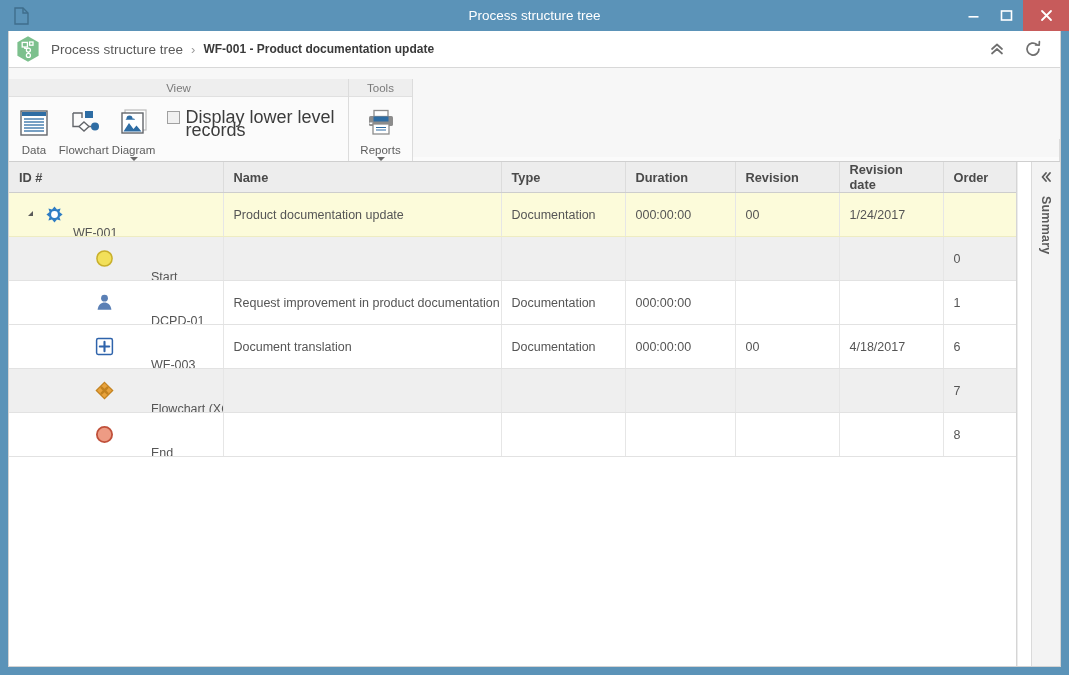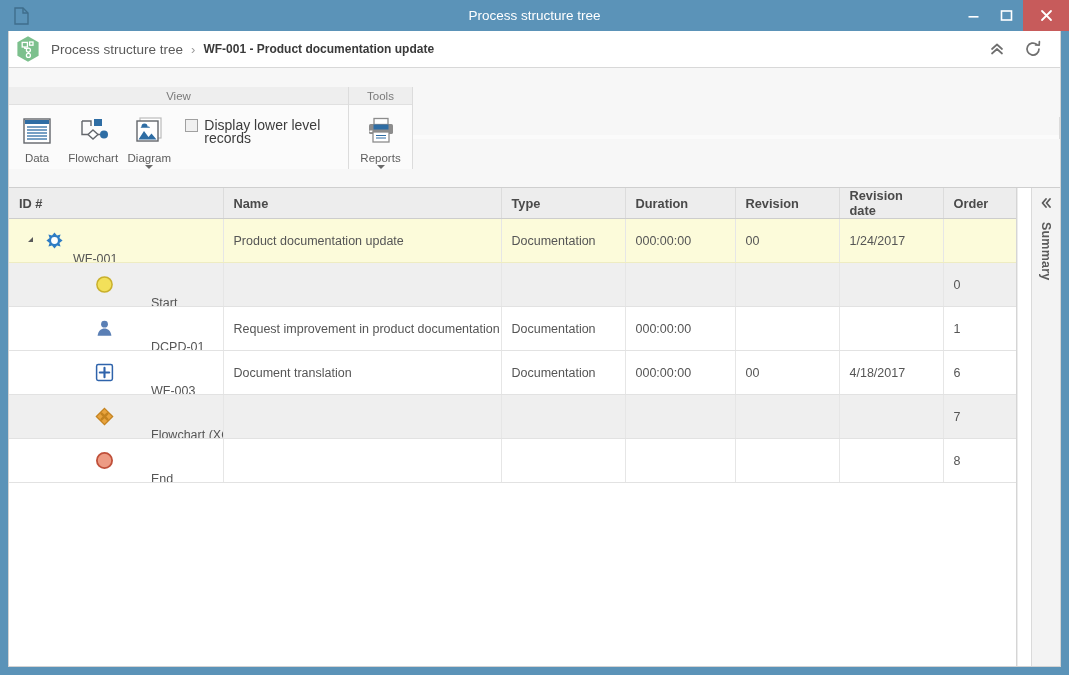--- a/index.html
+++ b/index.html
@@ -93,25 +93,25 @@
     position: absolute; right: 8px; top: 0;
     height: 36px;
     display: flex; align-items: center; gap: 14px;
     padding-right: 8px;
   }
   .hdr-icon { width: 22px; height: 22px; display:flex; align-items:center; justify-content:center; cursor: pointer;}
 
   
   #ribbon {
     position: relative;
-    height: 120px;
+    height: 94px;
     background: #f7f7f7;
     border-top: 1px solid #d8d8d8;
     display: flex;
-    align-items: center;
+    align-items: flex-end;
   }
   .ribbon-group {
     display: flex; flex-direction: column;
     border-right: 1px solid #dcdcdc;
   }
   .ribbon-group.view { width: 340px; }
   .ribbon-group.tools { width: 64px; }
   .ribbon-group-body {
     flex: 1;
     display: flex;
@@ -155,21 +155,21 @@
     cursor: pointer;
   }
   #ribbon-check .box {
     width: 13px; height: 13px;
     border: 1px solid #a0a0a0;
     background: #f0f0f0;
     margin-right: 6px;
     flex: 0 0 13px;
   }
   #ribbon-check .lbl {
-    font-size: 14px;
+    font-size: 18px;
     color: #3c3c3c;
     line-height: 13px;
   }
   #ribbon-filler {
     flex: 1;
     background: #f7f7f7;
     border-bottom: none;
   }
   #ribbon-filler .ribbon-group-title { background: #f7f7f7; border-bottom: 1px solid #f7f7f7;}
 

